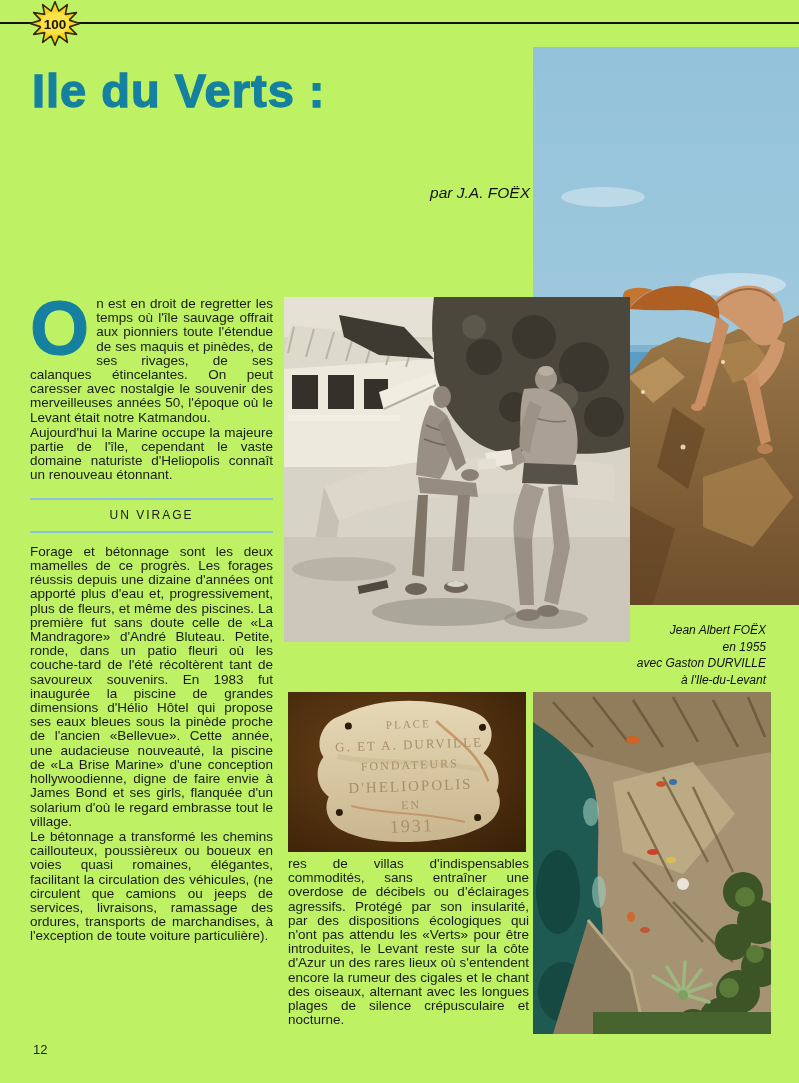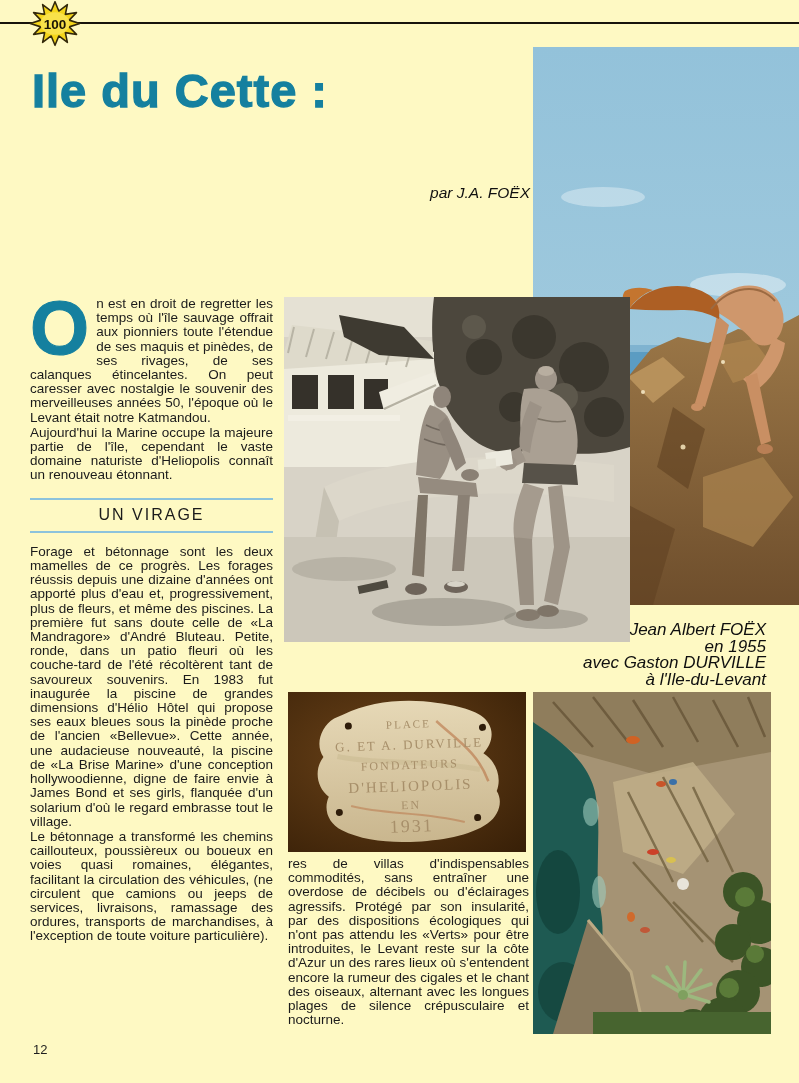--- a/index.html
+++ b/index.html
@@ -1,42 +1,42 @@
 <!DOCTYPE html>
 <html><head>
 <meta charset="utf-8">
 <style>
   html,body{margin:0;padding:0;background:#6b6b6b;}
   .page{
-    position:relative;width:799px;height:1083px;background:#fef9c3;
+    position:relative;width:799px;height:1083px;background:#bef264;
     font-family:"Liberation Sans",sans-serif;overflow:hidden;
   }
   .top-rule{position:absolute;top:22px;left:0;width:799px;height:2px;background:#17130c;}
   .sun-badge{position:absolute;left:28px;top:1px;width:54px;height:46px;z-index:5;}
   .title{position:absolute;left:32px;top:62px;color:#15809f;font-weight:bold;
     font-size:47px;line-height:57px;letter-spacing:1px;-webkit-text-stroke:1.3px #15809f;z-index:3;}
   .byline{position:absolute;left:230px;top:184px;width:300px;text-align:right;
     font-style:italic;font-size:15.5px;color:#101010;z-index:3;}
   .intro{position:absolute;left:30px;top:225px;width:501px;font-size:16px;line-height:21.5px;
     color:#121212;text-align:justify;z-index:3;}
   .col-left{position:absolute;left:30px;top:297px;width:243px;font-size:13.5px;line-height:14.2px;
     color:#1b1b1b;text-align:justify;z-index:3;}
   .col-left p{margin:0 0 1px 0;}
   .dropcap{float:left;color:#15809f;font-size:76px;line-height:56px;font-weight:bold;
     margin:3px 7px 0 0;-webkit-text-stroke:1px #15809f;}
-  .section-head{margin:15px 0 12px 0;text-align:center;font-size:16px;letter-spacing:2px;
+  .section-head{margin:15px 0 12px 0;text-align:center;font-size:12px;letter-spacing:2px;
     color:#1b1b1b;border-top:2px solid #8cc3dc;border-bottom:2px solid #8cc3dc;padding:8px 0 9px 0;}
   .photo{position:absolute;}
   .photo svg{display:block;width:100%;height:100%;}
   .photo-woman{left:533px;top:47px;width:266px;height:558px;z-index:1;}
   .photo-men{left:284px;top:297px;width:346px;height:345px;z-index:2;}
   .photo-plaque{left:288px;top:692px;width:238px;height:160px;z-index:2;}
   .photo-coast{left:533px;top:692px;width:238px;height:342px;z-index:2;}
   .caption{position:absolute;right:33px;top:622px;width:220px;text-align:right;font-style:italic;
-    font-size:17px;line-height:16.5px;color:#0f0f0f;z-index:3;}
+    font-size:12px;line-height:16.5px;color:#0f0f0f;z-index:3;}
   .caption span{display:block;}
   .col-mid{position:absolute;left:288px;top:857px;width:241px;font-size:13.5px;line-height:14.2px;
     color:#1b1b1b;text-align:justify;z-index:3;}
   .page-num{position:absolute;left:33px;top:1042px;font-size:13px;color:#1e1e1e;z-index:3;}
 </style>
 </head>
 <body>
 
 <div class="page">
 
@@ -44,21 +44,21 @@
 
   <div class="sun-badge">
     <svg viewBox="0 0 48 42">
       <polygon points="46,20 36.6,23 43.1,29.7 33.2,28.1 35,36.8 27.4,31.1 24,39.4 20.6,31.1 13,36.8 14.8,28.1 5,29.7 11.4,23 2,20 11.4,17 5,10.3 14.8,11.9 13,3.2 20.6,8.9 24,0.6 27.4,8.9 35,3.2 33.2,11.9 43.1,10.3 36.6,17" fill="#f4d51a" stroke="#33290a" stroke-width="1.4" stroke-linejoin="round"></polygon>
       <ellipse cx="24" cy="20" rx="13" ry="10" fill="#f9e24a"></ellipse>
       <text x="24" y="24.5" text-anchor="middle" font-size="12" font-weight="bold" fill="#1a1505">100</text>
     </svg>
   </div>
 
   <div class="title">
-    <div>Ile du Cette :</div>
+    <div>Ile du Verts :</div>
   </div>
 
   <div class="byline">par J.A. FOËX</div>
 
 
   <div class="col-left">
     <p><span class="dropcap">O</span><span>n est en droit de regretter les temps où l'île sauvage offrait aux pionniers toute l'étendue de ses maquis et pinèdes, de ses rivages, de ses calanques étincelantes. On peut caresser avec nostalgie le souvenir des merveilleuses années 50, l'époque où le Levant était notre Katmandou.</span></p>
     <p>Aujourd'hui la Marine occupe la majeure partie de l'île, cependant le vaste domaine naturiste d'Heliopolis connaît un renouveau étonnant.</p>
     <div class="section-head">UN VIRAGE</div>
     <p>Forage et bétonnage sont les deux mamelles de ce progrès. Les forages réussis depuis une dizaine d'années ont apporté plus d'eau et, progressivement, plus de fleurs, et même des piscines. La première fut sans doute celle de «La Mandragore» d'André Bluteau. Petite, ronde, dans un patio fleuri où les couche-tard de l'été récoltèrent tant de savoureux souvenirs. En 1983 fut inaugurée la piscine de grandes dimensions d'Hélio Hôtel qui propose ses eaux bleues sous la pinède proche de l'ancien «Bellevue». Cette année, une audacieuse nouveauté, la piscine de «La Brise Marine» d'une conception hollywoodienne, digne de faire envie à James Bond et ses girls, flanquée d'un solarium d'où le regard embrasse tout le village.</p>

